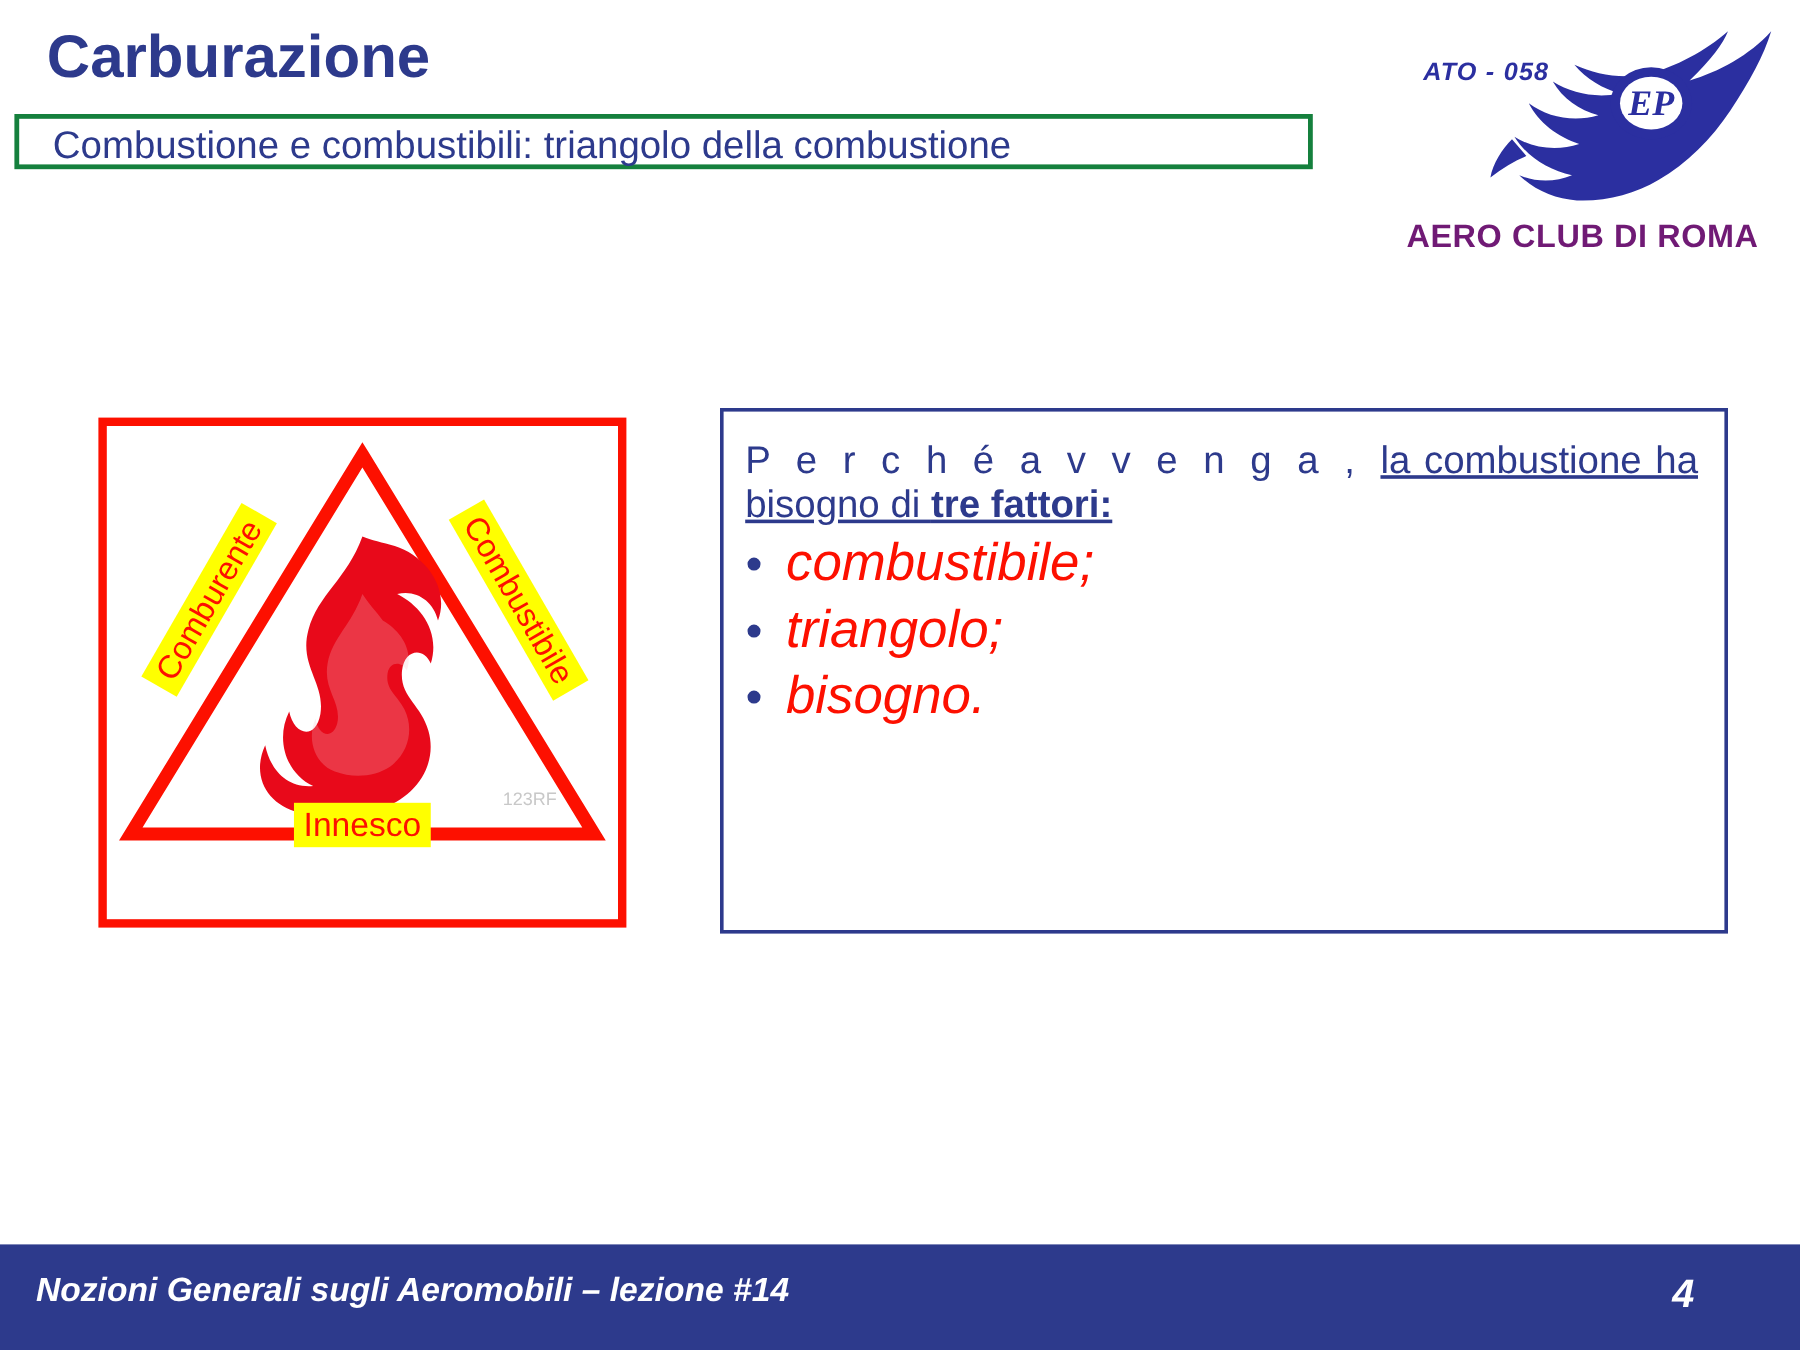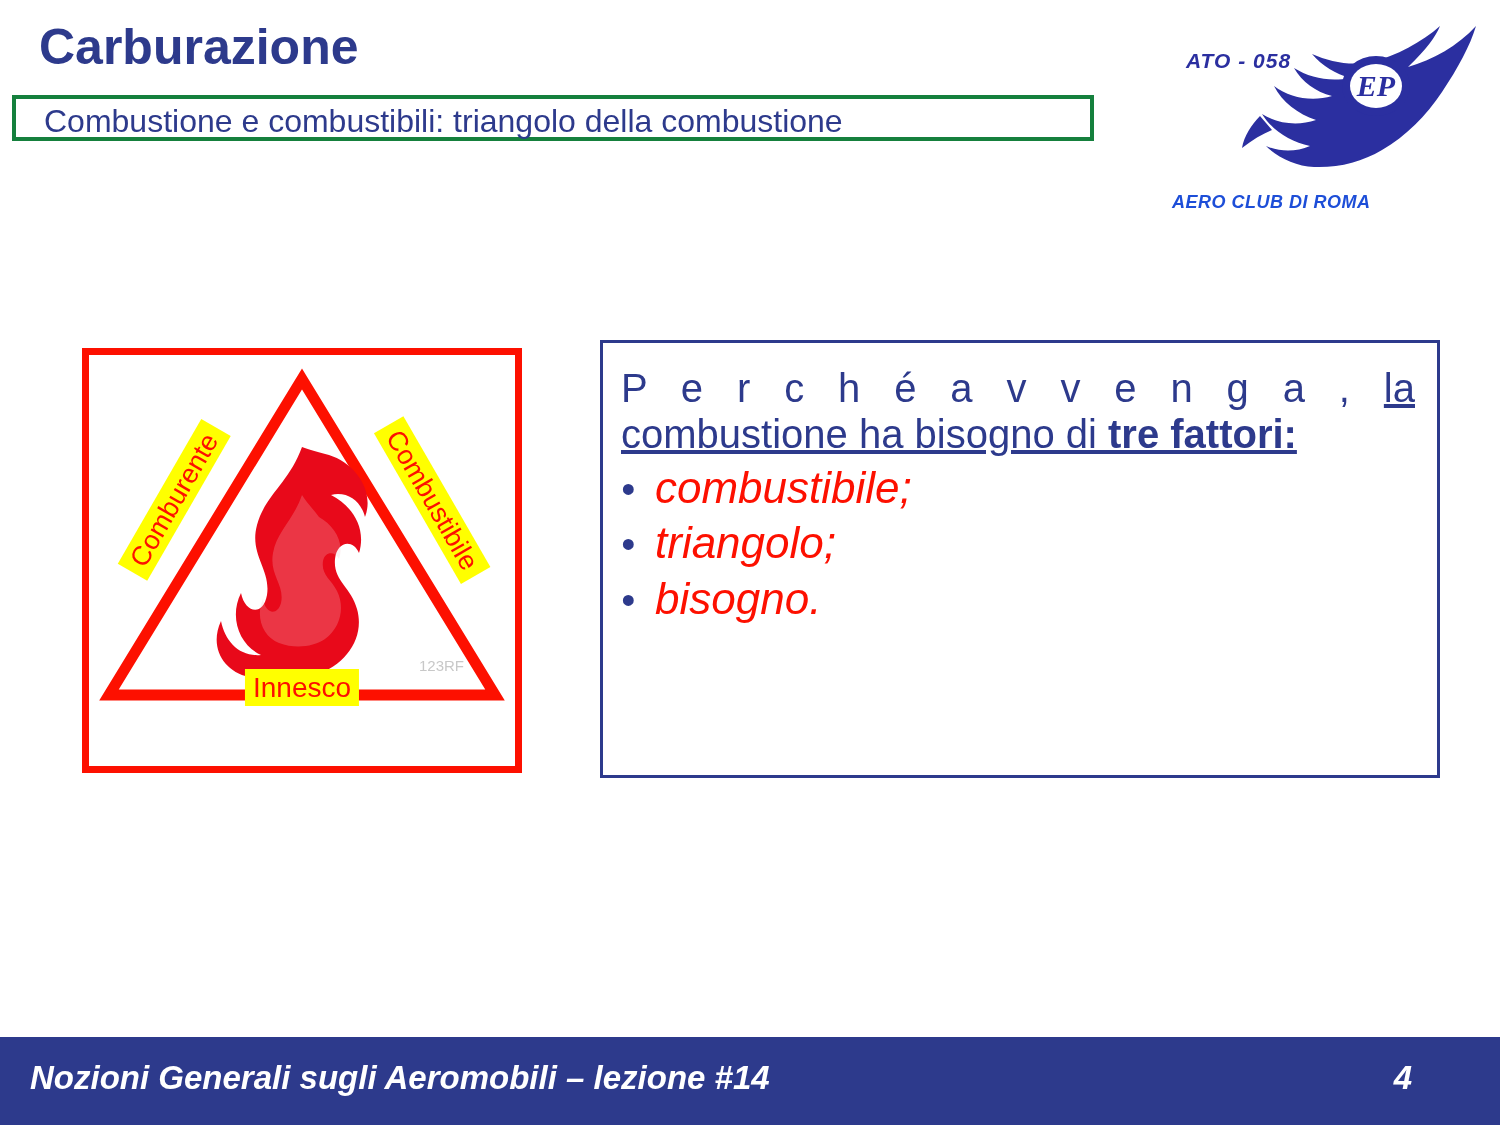--- a/index.html
+++ b/index.html
@@ -67,24 +67,23 @@
     font-weight: bold;
     font-style: italic;
     color: #2b2fa0;
     letter-spacing: 1px;
     margin-top: 13px;
   }
   .club-name {
     position: absolute;
     left: 6px;
     bottom: 4px;
-    font-size: 18px;
-    font-weight: bold;
-    font-style: italic;
-    color: #1d4ed8;
+    font-size: 27px;
+    font-weight: bold;
+    color: #701a75;
     letter-spacing: 0.5px;
     white-space: nowrap;
   }
   .eagle {
     position: absolute;
     left: 60px;
     top: 8px;
     width: 260px;
     height: 150px;
   }
@@ -145,21 +144,21 @@
     position: absolute;
     left: 600px;
     top: 340px;
     width: 840px;
     height: 438px;
     border: 3px solid #2d3a8c;
     background: #ffffff;
     padding: 22px 22px 10px 18px;
   }
   .para {
-    font-size: 40px;
+    font-size: 32px;
     color: #2d3a8c;
     text-align: justify;
     line-height: 1.16;
     margin: 0;
   }
   .para .spaced {
     letter-spacing: 5px;
   }
   .u { text-decoration: underline; }
   .bold-u { font-weight: bold; text-decoration: underline; }
@@ -189,21 +188,21 @@
     left: 0;
     bottom: 0;
     width: 1500px;
     height: 88px;
     background: #2d3a8c;
   }
   .footer-text {
     position: absolute;
     left: 30px;
     top: 22px;
-    font-size: 33px;
+    font-size: 28px;
     font-weight: bold;
     font-style: italic;
     color: #ffffff;
     white-space: nowrap;
   }
   .footer-page {
     position: absolute;
     right: 88px;
     top: 22px;
     font-size: 33px;

